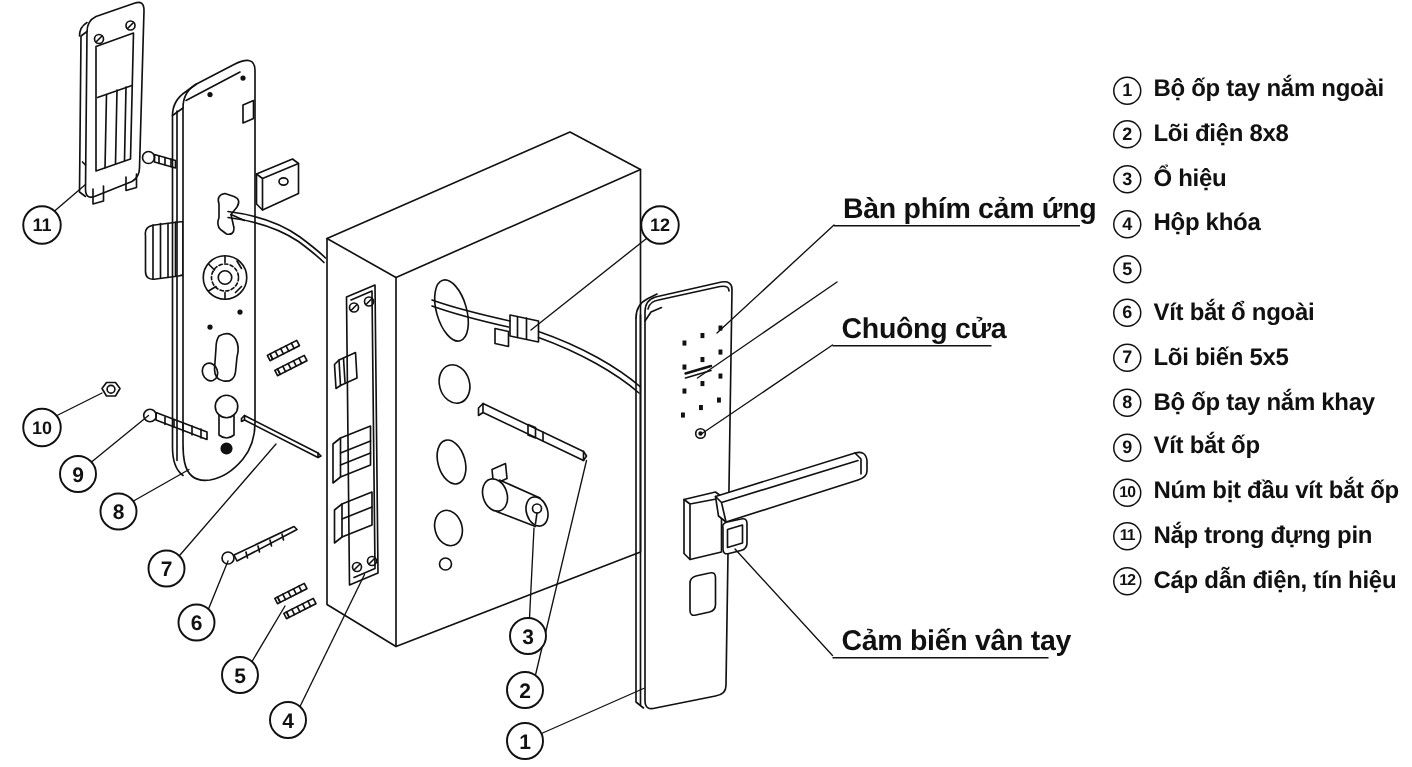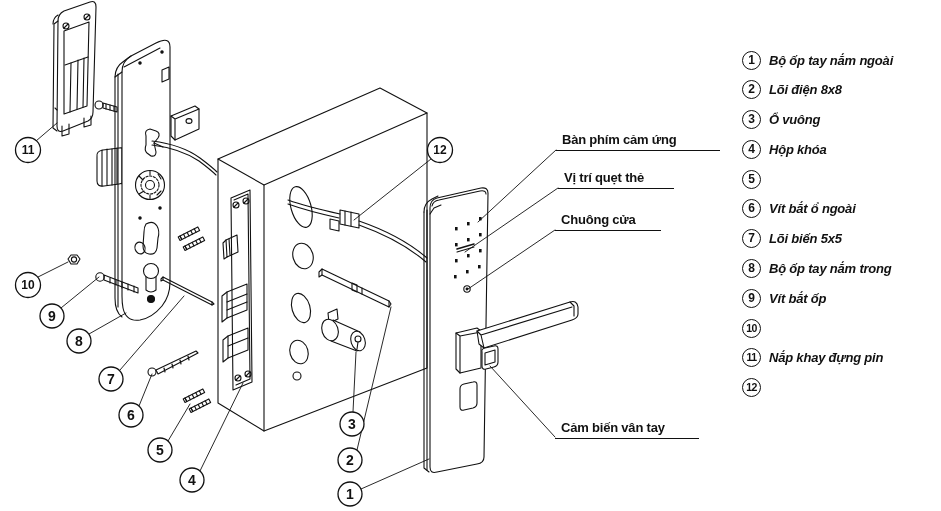--- a/index.html
+++ b/index.html
@@ -3,34 +3,34 @@
 <meta charset="utf-8">
 <style>
   html,body{margin:0;padding:0;background:#fff;}
   .stage{
     position:relative;width:941px;height:511px;background:#fff;overflow:hidden;
     font-family:"Liberation Sans",sans-serif;color:#111;
   }
   .stage svg{position:absolute;left:0;top:0;}
   
   .feature-label{
-    position:absolute;font-weight:bold;font-size:13px;line-height:17px;
+    position:absolute;font-weight:bold;font-size:19px;line-height:17px;
     padding:0 2px 2px 6px;border-bottom:1.4px solid #111;white-space:nowrap;
     letter-spacing:-0.2px;
   }
   
   .legend{position:absolute;left:742px;top:50px;}
   .legend-row{display:flex;align-items:center;height:20px;margin-bottom:9.8px;}
   .legend-num{
     flex:0 0 auto;width:19px;height:19px;border:1.6px solid #111;border-radius:50%;
     box-sizing:border-box;font-size:12px;font-weight:bold;line-height:16px;
     text-align:center;margin-right:8px;
   }
   .legend-num.wide{font-size:10.5px;letter-spacing:-0.5px;}
-  .legend-label{font-size:13px;font-weight:bold;white-space:nowrap;letter-spacing:-0.2px;font-style:italic;}
+  .legend-label{font-size:16px;font-weight:bold;white-space:nowrap;letter-spacing:-0.2px;}
   .callout-num{font:bold 14px "Liberation Sans",sans-serif;}
   .callout-num.wide{font:bold 12px "Liberation Sans",sans-serif;}
 </style>
 </head>
 <body>
 
 <div class="stage">
 
 <svg width="941" height="511" viewBox="0 0 941 511" fill="none" stroke="#111" stroke-width="1.1" stroke-linejoin="round" stroke-linecap="round">
 
@@ -365,65 +365,66 @@
           <text class="callout-num wide" x="28" y="150" dy="0.36em" text-anchor="middle" fill="#111" stroke="none">11</text>
         </g>
     <g>
           <circle cx="440" cy="150" r="12.5" fill="#fff"></circle>
           <text class="callout-num wide" x="440" y="150" dy="0.36em" text-anchor="middle" fill="#111" stroke="none">12</text>
         </g>
   </g>
 </svg>
 
 <div class="feature-label" style="left:556px;top:131px;width:156px;">Bàn phím cảm ứng</div>
-<div class="feature-label" style="left:558px;top:169px;width:108px;">Vị trí quẹt thẻ</div>
 <div class="feature-label" style="left:555px;top:419px;width:136px;">Cảm biến vân tay</div>
 <div class="feature-label" style="left:555px;top:211px;width:98px;">Chuông cửa</div>
 
 <div class="legend">
   <div class="legend-row">
         <span class="legend-num">1</span>
         <span class="legend-label">Bộ ốp tay nắm ngoài</span>
       </div>
   <div class="legend-row">
         <span class="legend-num">2</span>
         <span class="legend-label">Lõi điện 8x8</span>
       </div>
   <div class="legend-row">
         <span class="legend-num">3</span>
-        <span class="legend-label">Ổ vuông</span>
+        <span class="legend-label">Ổ hiệu</span>
       </div>
   <div class="legend-row">
         <span class="legend-num">4</span>
         <span class="legend-label">Hộp khóa</span>
       </div>
   <div class="legend-row">
         <span class="legend-num">5</span>
       </div>
   <div class="legend-row">
         <span class="legend-num">6</span>
         <span class="legend-label">Vít bắt ổ ngoài</span>
       </div>
   <div class="legend-row">
         <span class="legend-num">7</span>
         <span class="legend-label">Lõi biến 5x5</span>
       </div>
   <div class="legend-row">
         <span class="legend-num">8</span>
-        <span class="legend-label">Bộ ốp tay nắm trong</span>
+        <span class="legend-label">Bộ ốp tay nắm khay</span>
       </div>
   <div class="legend-row">
         <span class="legend-num">9</span>
         <span class="legend-label">Vít bắt ốp</span>
       </div>
   <div class="legend-row">
         <span class="legend-num wide">10</span>
+        <span class="legend-label">Núm bịt đầu vít bắt ốp</span>
       </div>
   <div class="legend-row">
         <span class="legend-num wide">11</span>
-        <span class="legend-label">Nắp khay đựng pin</span>
+        <span class="legend-label">Nắp trong đựng pin</span>
       </div>
   <div class="legend-row">
         <span class="legend-num wide">12</span>
+        <span class="legend-label">Cáp dẫn điện, tín hiệu</span>
       </div>
 </div>
 
 </div>
 
 </body></html>

